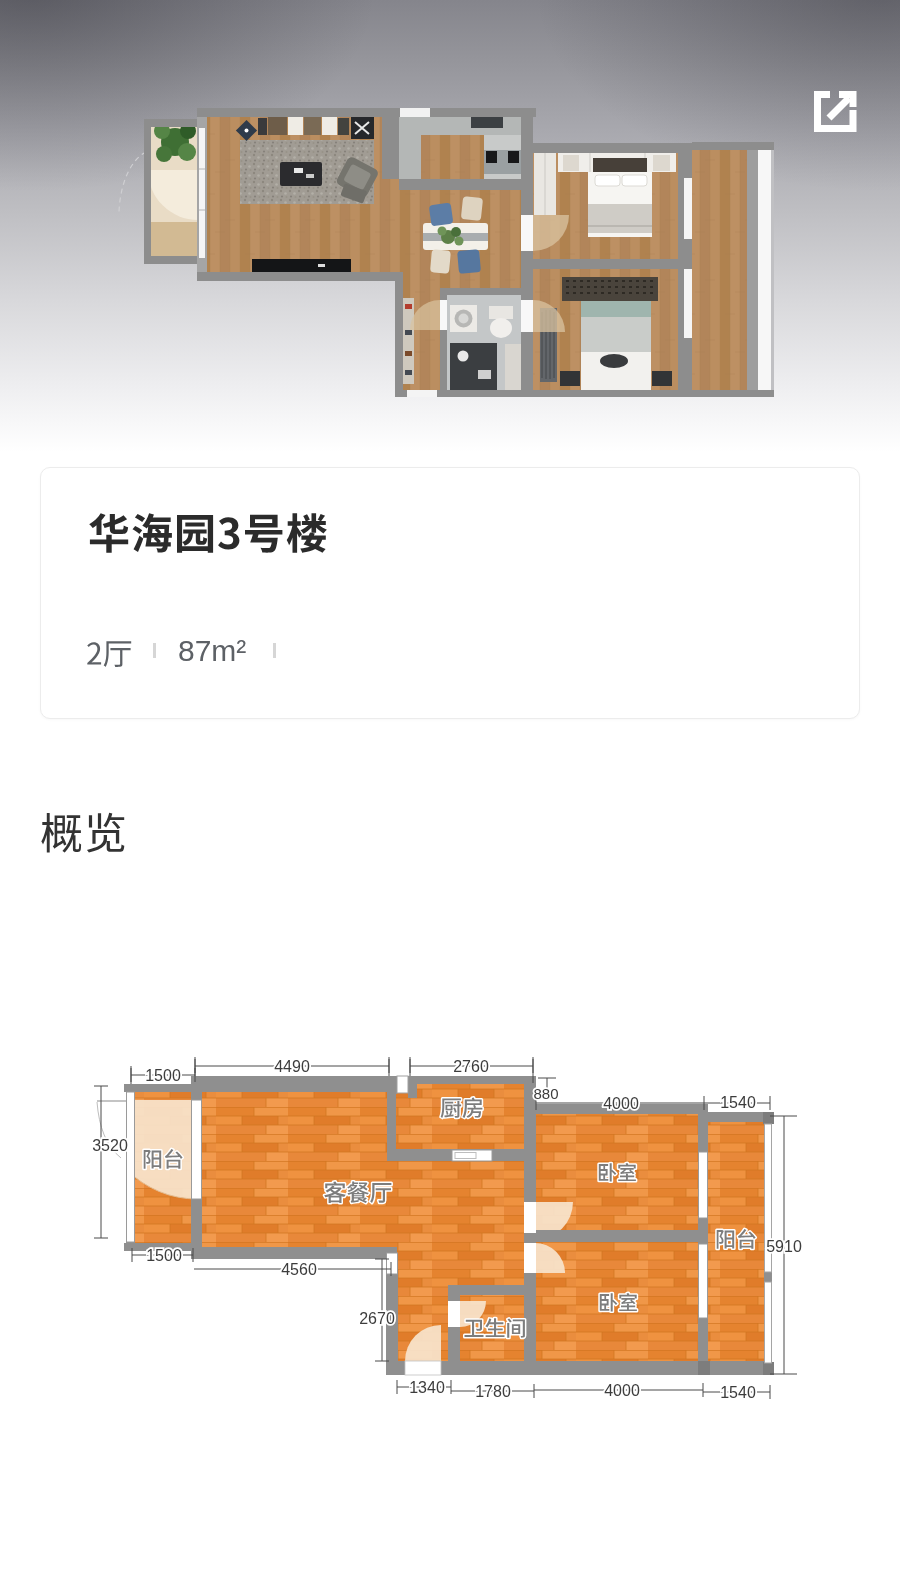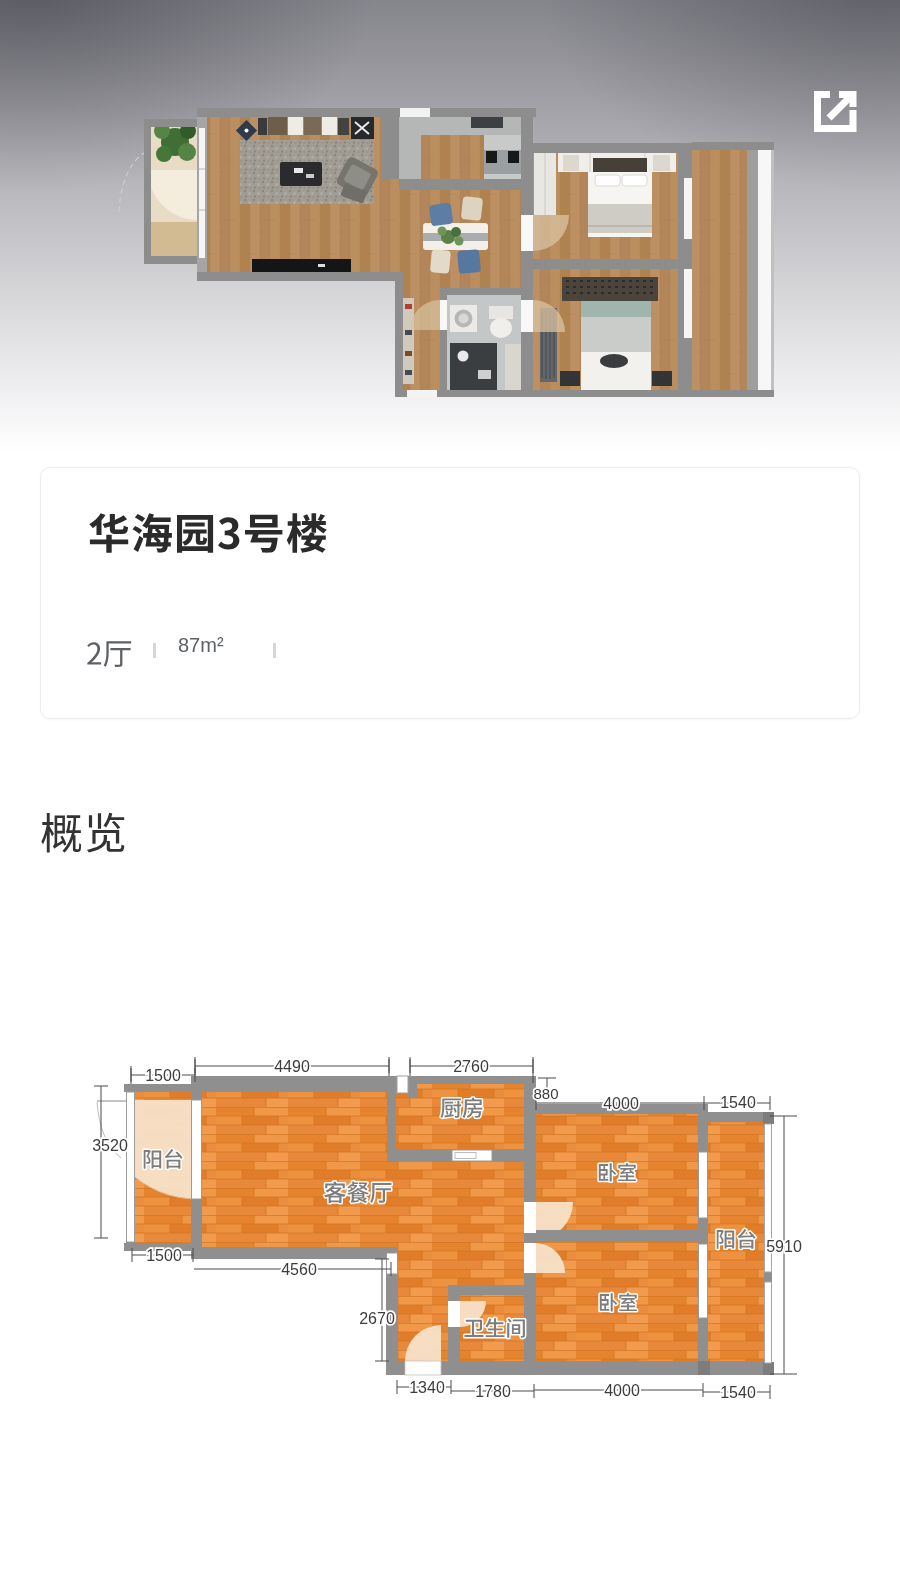--- a/index.html
+++ b/index.html
@@ -242,21 +242,21 @@
 <svg class="abs" style="left:88px;top:506px" width="250" height="54" viewBox="0 0 250 54">
     <path transform="translate(0,43)" fill="#2b2b2b" d="M21.8 -35.0V-27.2C19.5 -26.4 17.1 -25.7 14.7 -25.0C15.4 -24.0 16.2 -22.2 16.5 -21.0C18.3 -21.5 20.0 -22.0 21.8 -22.5V-21.1C21.8 -16.5 23.1 -15.1 28.1 -15.1C29.2 -15.1 33.2 -15.1 34.2 -15.1C38.3 -15.1 39.6 -16.6 40.1 -21.8C38.8 -22.1 36.8 -22.9 35.7 -23.6C35.5 -20.1 35.2 -19.4 33.8 -19.4C32.9 -19.4 29.6 -19.4 28.9 -19.4C27.2 -19.4 26.9 -19.6 26.9 -21.1V-24.2C31.4 -25.7 35.6 -27.6 39.1 -29.7L35.5 -33.7C33.2 -32.0 30.2 -30.5 26.9 -29.1V-35.0ZM12.7 -35.8C10.1 -31.5 5.7 -27.3 1.2 -24.7C2.3 -23.9 4.0 -21.9 4.8 -20.9C6.0 -21.8 7.3 -22.7 8.5 -23.8V-14.1H13.5V-28.8C15.0 -30.5 16.3 -32.3 17.5 -34.1ZM1.9 -9.5V-4.7H18.3V3.8H23.7V-4.7H40.2V-9.5H23.7V-14.2H18.3V-9.5Z M46.9 -31.6C49.3 -30.3 52.6 -28.3 54.2 -26.9L57.1 -30.7C55.4 -32.0 52.1 -33.9 49.6 -35.0ZM44.5 -19.7C46.8 -18.4 49.9 -16.4 51.3 -15.0L54.2 -18.8C52.7 -20.2 49.6 -22.0 47.2 -23.1ZM45.6 0.3 50.0 3.1C51.8 -1.1 53.8 -6.0 55.3 -10.5L51.4 -13.2C49.7 -8.3 47.3 -2.9 45.6 0.3ZM66.7 -18.9C67.8 -18.1 69.0 -16.9 69.8 -15.9H64.1L64.6 -19.9H68.2ZM61.1 -35.7C59.6 -31.0 57.1 -26.2 54.3 -23.2C55.5 -22.6 57.7 -21.2 58.7 -20.4C59.2 -21.0 59.7 -21.8 60.2 -22.5C60.0 -20.4 59.8 -18.1 59.5 -15.9H55.1V-11.3H58.8C58.4 -8.1 57.9 -5.0 57.4 -2.6H74.9C74.7 -1.9 74.5 -1.5 74.3 -1.3C73.8 -0.7 73.5 -0.6 72.7 -0.6C71.9 -0.6 70.3 -0.6 68.4 -0.8C69.1 0.4 69.6 2.2 69.7 3.4C71.7 3.5 73.7 3.5 75.0 3.3C76.4 3.1 77.4 2.7 78.4 1.3C78.9 0.7 79.4 -0.5 79.7 -2.6H82.8V-6.8H80.3L80.6 -11.3H83.9V-15.9H80.8L81.1 -22.1C81.2 -22.7 81.2 -24.2 81.2 -24.2H61.3C61.8 -25.1 62.3 -26.0 62.8 -26.9H82.7V-31.5H64.8C65.2 -32.5 65.6 -33.5 65.9 -34.5ZM65.6 -10.3C66.8 -9.3 68.2 -8.0 69.2 -6.8H62.9L63.5 -11.3H67.2ZM70.2 -19.9H76.4L76.3 -15.9H72.2L73.4 -16.7C72.7 -17.6 71.4 -18.8 70.2 -19.9ZM69.2 -11.3H76.0C75.9 -9.6 75.8 -8.1 75.6 -6.8H71.6L72.9 -7.8C72.1 -8.8 70.6 -10.2 69.2 -11.3Z M97.3 -26.5V-22.5H116.7V-26.5ZM95.2 -19.6V-15.5H100.5C100.1 -11.1 98.8 -8.5 94.1 -6.9C95.1 -6.1 96.3 -4.3 96.7 -3.2C102.8 -5.5 104.5 -9.4 105.0 -15.5H107.8V-9.3C107.8 -5.5 108.6 -4.2 112.0 -4.2C112.7 -4.2 114.2 -4.2 114.9 -4.2C117.6 -4.2 118.7 -5.5 119.1 -10.4C117.9 -10.7 116.2 -11.3 115.3 -12.0C115.2 -8.7 115.1 -8.1 114.4 -8.1C114.1 -8.1 113.1 -8.1 112.8 -8.1C112.2 -8.1 112.2 -8.3 112.2 -9.4V-15.5H118.6V-19.6ZM89.0 -33.9V3.7H94.1V2.0H119.8V3.7H125.1V-33.9ZM94.1 -2.7V-29.2H119.8V-2.7Z M140.5 0.6C146.4 0.6 151.4 -2.7 151.4 -8.4C151.4 -12.5 148.7 -15.1 145.3 -16.1V-16.3C148.5 -17.6 150.4 -20.0 150.4 -23.4C150.4 -28.7 146.3 -31.7 140.3 -31.7C136.7 -31.7 133.7 -30.2 131.0 -27.9L134.2 -24.1C136.0 -25.8 137.8 -26.8 140.0 -26.8C142.7 -26.8 144.2 -25.4 144.2 -22.9C144.2 -20.1 142.4 -18.2 136.7 -18.2V-13.7C143.4 -13.7 145.2 -11.8 145.2 -8.8C145.2 -6.0 143.1 -4.5 139.9 -4.5C137.1 -4.5 134.8 -5.8 133.0 -7.6L130.1 -3.7C132.3 -1.3 135.6 0.6 140.5 0.6Z M167.0 -29.8H184.2V-25.9H167.0ZM162.0 -34.2V-21.5H189.6V-34.2ZM157.0 -18.9V-14.4H164.9C164.1 -11.6 163.1 -8.7 162.2 -6.6H183.7C183.2 -3.6 182.5 -1.9 181.7 -1.3C181.2 -1.0 180.7 -1.0 179.7 -1.0C178.4 -1.0 175.3 -1.0 172.5 -1.3C173.4 0.1 174.2 2.1 174.3 3.5C177.2 3.7 179.9 3.7 181.5 3.6C183.5 3.4 184.9 3.2 186.2 2.0C187.7 0.5 188.7 -2.6 189.5 -9.1C189.6 -9.8 189.8 -11.2 189.8 -11.2H169.6L170.6 -14.4H194.4V-18.9Z M232.6 -35.1C231.9 -33.4 230.6 -30.9 229.6 -29.4L232.2 -28.1H228.1V-35.7H223.5V-28.1H219.2L221.9 -29.4C221.3 -30.9 220.0 -33.1 219.0 -34.8L215.2 -33.1C216.1 -31.5 217.1 -29.6 217.6 -28.1H213.9V-24.0H220.5C218.2 -21.8 215.3 -19.9 212.5 -18.7C213.5 -17.9 214.9 -16.2 215.6 -15.2C218.3 -16.6 221.2 -18.9 223.5 -21.4V-16.3H228.1V-21.5C230.4 -19.2 233.2 -17.0 235.6 -15.6C236.3 -16.7 237.8 -18.4 238.9 -19.2C236.3 -20.3 233.4 -22.1 231.1 -24.0H237.8V-28.1H233.2C234.4 -29.5 235.6 -31.4 237.1 -33.2ZM229.1 -9.2C228.4 -7.4 227.6 -6.0 226.4 -4.9L222.3 -6.5L223.8 -9.2ZM215.5 -4.6C217.7 -3.9 219.8 -3.1 221.8 -2.2C219.4 -1.3 216.2 -0.8 212.3 -0.5C212.9 0.5 213.8 2.3 214.1 3.7C219.7 2.9 223.9 1.8 227.1 0.0C230.0 1.3 232.4 2.6 234.4 3.7L237.6 0.0C235.8 -0.9 233.5 -2.0 231.0 -3.1C232.3 -4.7 233.4 -6.7 234.2 -9.2H237.8V-13.4H225.9L226.8 -15.5L222.0 -16.4C221.6 -15.4 221.2 -14.4 220.7 -13.4H213.4V-9.2H218.5C217.5 -7.5 216.5 -5.9 215.5 -4.6ZM204.5 -35.7V-27.8H199.7V-23.2H204.4C203.3 -18.1 201.1 -12.2 198.7 -8.9C199.5 -7.6 200.6 -5.2 201.1 -3.8C202.3 -5.8 203.5 -8.5 204.5 -11.6V3.7H209.1V-15.8C209.9 -14.1 210.7 -12.4 211.1 -11.3L214.0 -14.7C213.3 -15.8 210.2 -20.5 209.1 -21.9V-23.2H212.7V-27.8H209.1V-35.7Z"></path>
   </svg>
 
 <svg class="abs" style="left:86px;top:634px" width="50" height="40" viewBox="0 0 50 40">
     <path transform="translate(0,30.6)" fill="#5d6166" d="M1.3 0.0H15.1V-2.4H9.1C7.9 -2.4 6.6 -2.2 5.5 -2.2C10.6 -7.0 14.1 -11.5 14.1 -15.9C14.1 -19.8 11.6 -22.4 7.7 -22.4C4.9 -22.4 3.0 -21.1 1.2 -19.2L2.8 -17.6C4.0 -19.1 5.5 -20.2 7.3 -20.2C10.1 -20.2 11.4 -18.3 11.4 -15.8C11.4 -12.0 8.2 -7.6 1.3 -1.6Z M20.4 -23.3V-13.1C20.4 -8.8 20.2 -3.1 17.7 0.9C18.2 1.1 19.2 1.9 19.6 2.3C22.3 -2.0 22.7 -8.5 22.7 -13.1V-21.1H45.2V-23.3ZM24.4 -16.5V-14.3H34.1V-0.6C34.1 -0.1 33.9 0.1 33.3 0.1C32.7 0.1 30.6 0.1 28.4 0.1C28.7 0.7 29.1 1.6 29.2 2.3C32.1 2.3 33.9 2.3 35.0 1.9C36.1 1.6 36.4 0.9 36.4 -0.6V-14.3H44.6V-16.5Z"></path>
   </svg>
 
 <div class="abs" style="left:153px;top:643px;width:2.5px;height:15px;background:#d6d6d6"></div>
 
-<div class="abs" style="left:178px;top:634px;font-size:20px;color:#5d6166">87m²</div>
+<div class="abs" style="left:178px;top:634px;font-size:30px;color:#5d6166">87m²</div>
 
 <div class="abs" style="left:273px;top:643px;width:2.5px;height:15px;background:#d6d6d6"></div>
 
 <svg class="abs" style="left:40px;top:806px" width="96" height="54" viewBox="0 0 96 54">
     <path transform="translate(0,43)" fill="#333333" d="M26.8 -15.5C27.2 -15.8 28.4 -16.0 29.9 -16.0H31.9C30.5 -9.9 27.7 -3.5 22.4 2.0C23.1 2.3 24.2 3.1 24.8 3.6C28.7 -0.6 31.3 -5.2 32.9 -9.9V-0.8C32.9 1.1 33.1 1.8 33.7 2.3C34.2 2.8 35.1 3.0 35.9 3.0C36.3 3.0 37.2 3.0 37.7 3.0C38.4 3.0 39.2 2.8 39.6 2.5C40.2 2.1 40.5 1.5 40.7 0.7C40.9 -0.1 41.1 -2.5 41.1 -4.6C40.5 -4.9 39.6 -5.3 39.2 -5.7C39.2 -3.6 39.1 -1.7 39.0 -0.9C39.0 -0.4 38.8 -0.1 38.6 0.1C38.4 0.3 38.0 0.3 37.6 0.3C37.3 0.3 36.8 0.3 36.5 0.3C36.2 0.3 35.9 0.2 35.7 0.1C35.5 -0.0 35.5 -0.3 35.5 -0.6V-13.8H34.1L34.7 -16.0H40.9V-18.7H35.2C35.9 -23.2 36.1 -27.4 36.1 -30.9H40.2V-33.8H26.8V-30.9H33.5C33.5 -27.5 33.3 -23.2 32.5 -18.7H29.4C29.9 -21.6 30.7 -26.2 31.0 -28.3H28.4C28.1 -26.3 27.2 -20.1 26.8 -19.1C26.6 -18.4 26.3 -18.1 25.7 -18.0C26.1 -17.4 26.6 -16.1 26.8 -15.5ZM22.4 -23.5V-18.2H17.2V-23.5ZM22.4 -25.9H17.2V-30.9H22.4ZM14.5 -0.3C15.0 -1.0 16.1 -1.8 23.1 -6.1C23.5 -5.2 23.8 -4.3 24.0 -3.5L26.4 -4.6C25.7 -6.8 24.1 -10.5 22.6 -13.2L20.4 -12.3C21.0 -11.1 21.6 -9.7 22.2 -8.4L17.2 -5.5V-15.6H24.9V-33.6H14.6V-6.4C14.6 -4.5 13.5 -3.1 12.8 -2.5C13.4 -2.0 14.2 -0.9 14.5 -0.3ZM6.8 -36.1V-27.0H2.3V-24.0H6.7C5.7 -18.1 3.6 -11.2 1.3 -7.4C1.8 -6.7 2.6 -5.5 3.0 -4.6C4.4 -7.1 5.7 -10.7 6.8 -14.5V3.4H9.7V-17.8C10.7 -16.0 11.7 -13.8 12.1 -12.6L14.0 -15.2C13.4 -16.3 10.7 -20.9 9.7 -22.4V-24.0H13.4V-27.0H9.7V-36.1Z M71.7 -26.9C73.9 -24.9 76.3 -21.9 77.4 -20.0L80.3 -21.3C79.2 -23.3 76.8 -26.1 74.4 -28.1ZM48.9 -33.7V-21.6H52.1V-33.7ZM57.9 -35.7V-20.2H61.1V-35.7ZM66.7 -7.9V-1.1C66.7 2.0 67.8 2.8 72.0 2.8C72.9 2.8 78.7 2.8 79.6 2.8C83.0 2.8 83.9 1.6 84.3 -3.3C83.4 -3.4 82.1 -3.9 81.5 -4.4C81.3 -0.5 81.0 0.1 79.3 0.1C78.0 0.1 73.2 0.1 72.3 0.1C70.3 0.1 69.9 -0.1 69.9 -1.2V-7.9ZM63.7 -14.0V-10.7C63.7 -7.2 62.5 -2.4 46.8 0.9C47.6 1.6 48.5 2.8 48.9 3.5C65.1 -0.3 67.0 -6.1 67.0 -10.6V-14.0ZM52.4 -18.9V-5.2H55.6V-16.0H75.9V-5.5H79.2V-18.9ZM69.2 -36.2C68.0 -31.3 66.0 -26.4 63.4 -23.3C64.2 -22.9 65.5 -22.1 66.1 -21.6C67.6 -23.6 68.9 -26.1 70.1 -28.9H84.2V-31.7H71.2C71.6 -33.0 72.0 -34.2 72.3 -35.5Z"></path>
   </svg>
 
 <svg class="abs" style="left:0;top:1040px" width="900" height="380" viewBox="0 1040 900 380">
 <defs>
 <pattern id="wood2d" width="72" height="27" patternUnits="userSpaceOnUse">

